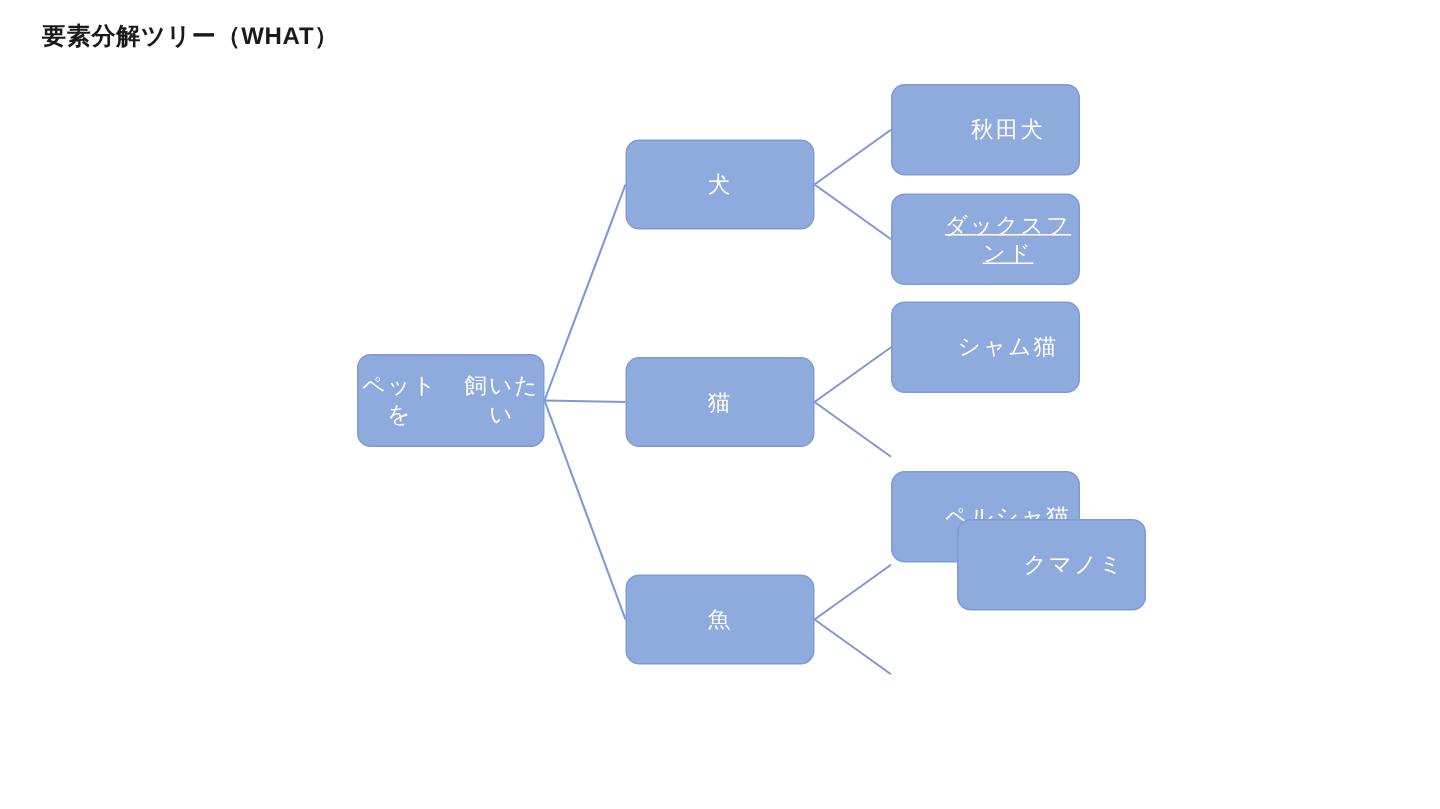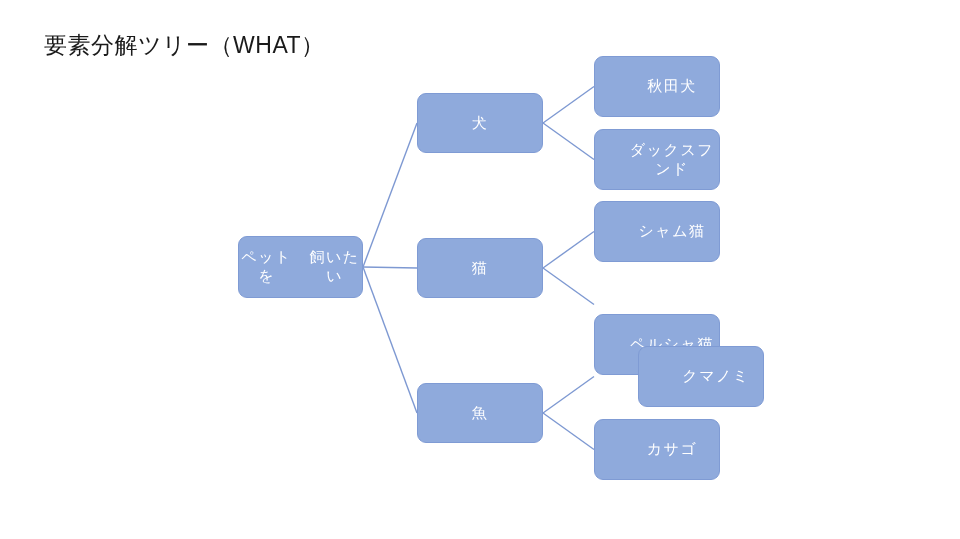--- a/index.html
+++ b/index.html
@@ -2,40 +2,40 @@
 <html style="--background: #ffffff; --title_text: #1a1a1a; --node_fill: #8faadc; --node_border: #7f9bd4; --node_text: #ffffff; --connector: #7e99d2;"><head>
 <meta charset="utf-8">
 <style>
   html,body { margin:0; padding:0; background:#ffffff; }
   .canvas {
     position:relative; width:960px; height:539px; overflow:hidden;
     background:var(--background,#ffffff);
     font-family:"Liberation Sans", sans-serif;
   }
   .title {
-    position:absolute; left:28px; top:14px; margin:16px;
-    font-size:23px; font-weight:normal; letter-spacing:0.5px;
+    position:absolute; left:28px; top:14px; margin:0;
+    font-size:16px; font-weight:bold; letter-spacing:0.5px;
     color:var(--title_text,#1a1a1a);
   }
   .connectors { position:absolute; left:0; top:0; width:960px; height:539px; }
   .connectors line { stroke:var(--connector,#7e99d2); stroke-width:1.4; }
   .node {
     position:absolute; box-sizing:border-box;
     background:var(--node_fill,#8faadc);
     border:1px solid var(--node_border,#7f9bd4);
     border-radius:9px;
     color:var(--node_text,#ffffff);
     display:flex; align-items:center; justify-content:center;
     font-size:15px; letter-spacing:1.5px; text-align:center;
   }
   .root   { left:238px; top:236px; width:125px; height:62px; flex-direction:row; gap:13px; }
   .branch { left:417px; width:126px; height:60px; }
   .leaf   { left:594px; width:126px; height:61px;padding-left:30px; }
   #n-dog  { top:93px; }  #n-cat { top:238px; } #n-fish { top:383px; }
-  #l-akita { top:56px; } #l-dachshund { top:129px; }
+  #l-akita { top:56px; } #l-dachshund { top:129px;text-decoration:underline; }
   #l-siamese { top:201px; } #l-persian { top:274px;margin-top:40px; }
   #l-clownfish { top:346px;margin-left:44px; } #l-kasago { top:419px; }
 </style>
 </head>
 <body>
 
 <div class="canvas">
 
   <h1 class="title">要素分解ツリー（WHAT）</h1>
 
@@ -78,17 +78,14 @@
   </div>
   <div class="node leaf" id="l-siamese">
     <span>シャム猫</span>
   </div>
   <div class="node leaf" id="l-persian">
     <span>ペルシャ猫</span>
   </div>
   <div class="node leaf" id="l-clownfish">
     <span>クマノミ</span>
   </div>
-  <div class="node leaf" id="l-kasago">
-    <span>カサゴ</span>
-  </div>
 
 </div>
 
 </body></html>

